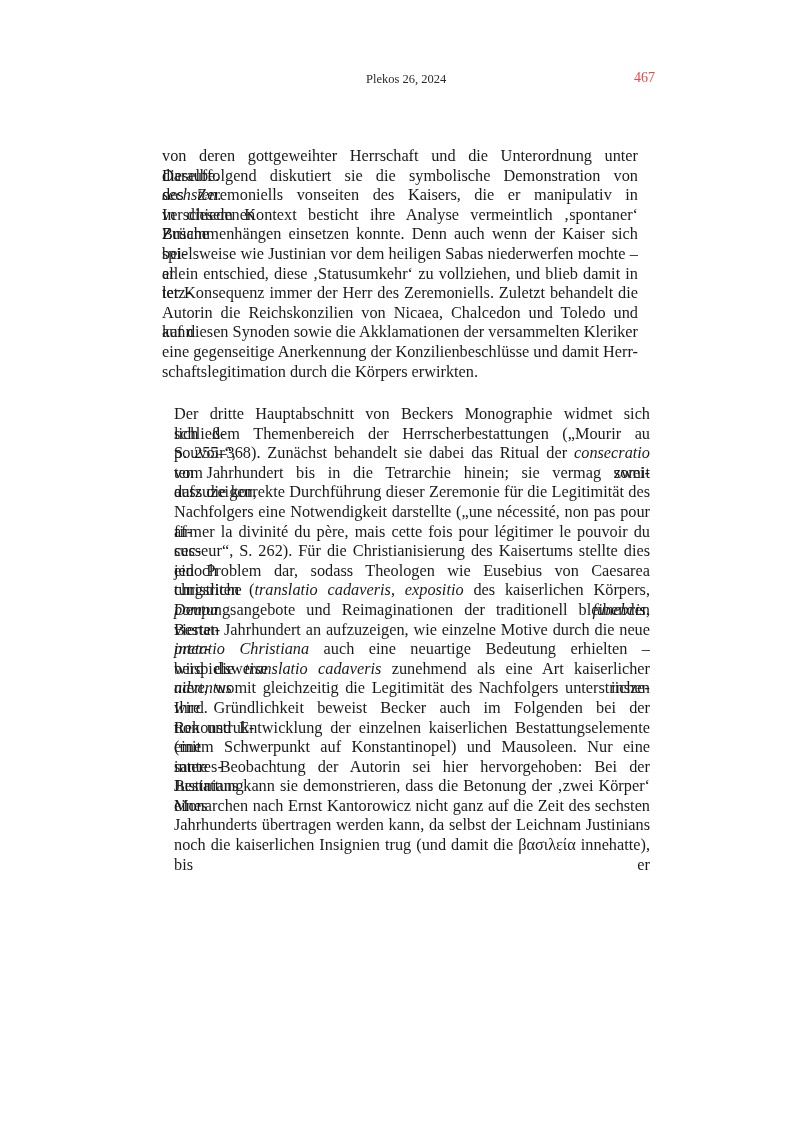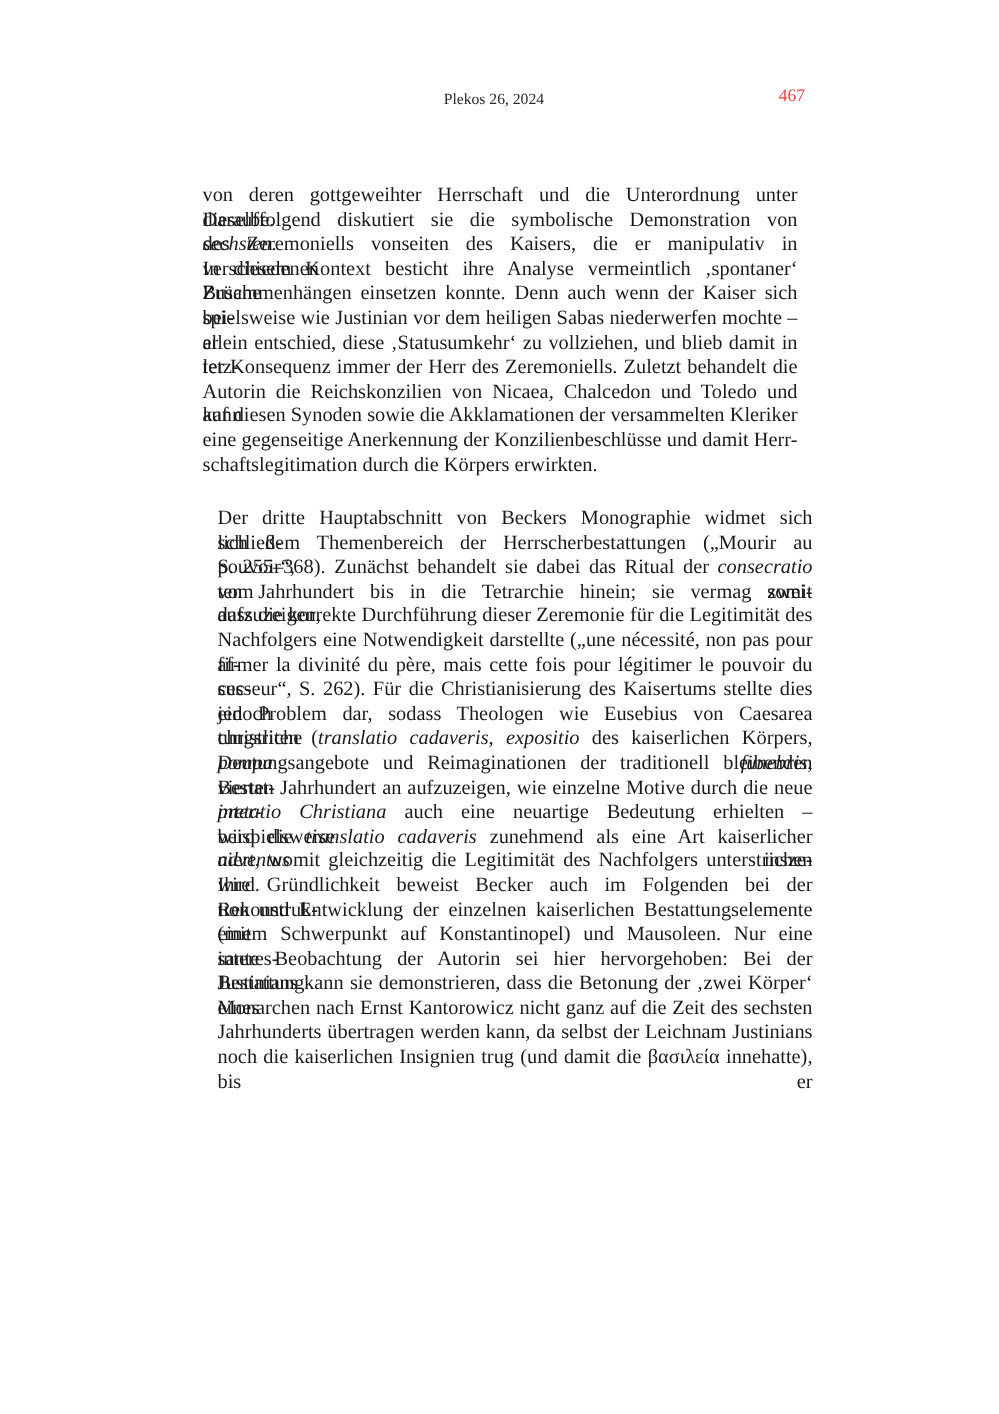--- a/index.html
+++ b/index.html
@@ -1,18 +1,18 @@
 <!DOCTYPE html>
 <html><head>
 <meta charset="utf-8">
 <style>
   html, body { margin:0; padding:0; background:#ffffff; }
   body { width:799px; height:1131px; position:relative; overflow:hidden;
          font-family:"Liberation Serif","DejaVu Serif",serif; color:#1a1a1a; }
-  .header { position:absolute; top:70px; left:0; width:658px; height:20px; }
+  .header { position:absolute; top:70px; left:11px; width:658px; height:20px; }
   .running-head { position:absolute; left:355px; top:2px; font-size:12.5px; color:#2a2a2a; }
   .page-number { position:absolute; left:623px; top:0px; font-size:14px; color:#ef4444; }
   .body-text { position:absolute; left:162px; width:476px; font-size:16.3px;text-decoration:underline; }
   .line { display:block; height:19.6px; line-height:19.6px; text-align:justify;
           text-align-last:justify; white-space:nowrap; overflow:visible; }
   .line.last { text-align-last:left; }
   .line span.inner { display:inline-block; width:100%; text-align:justify; text-align-last:justify; white-space:normal; }
   .line.last span.inner { text-align-last:left; }
   em { font-style:italic; }
   #p1 { top:146px; }

